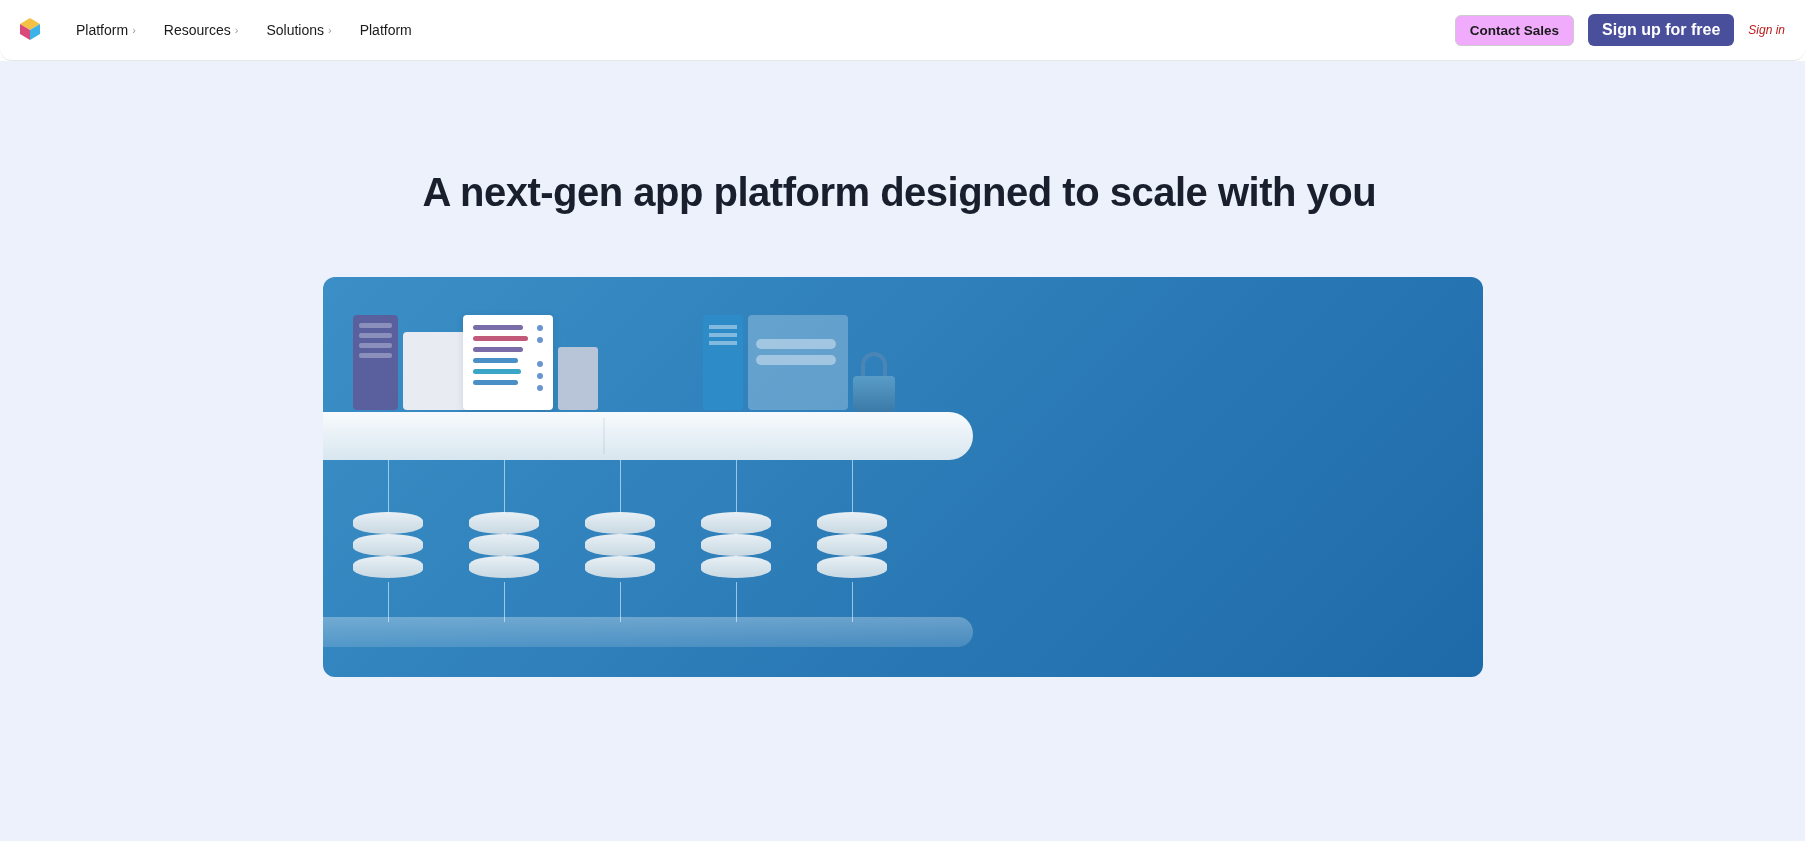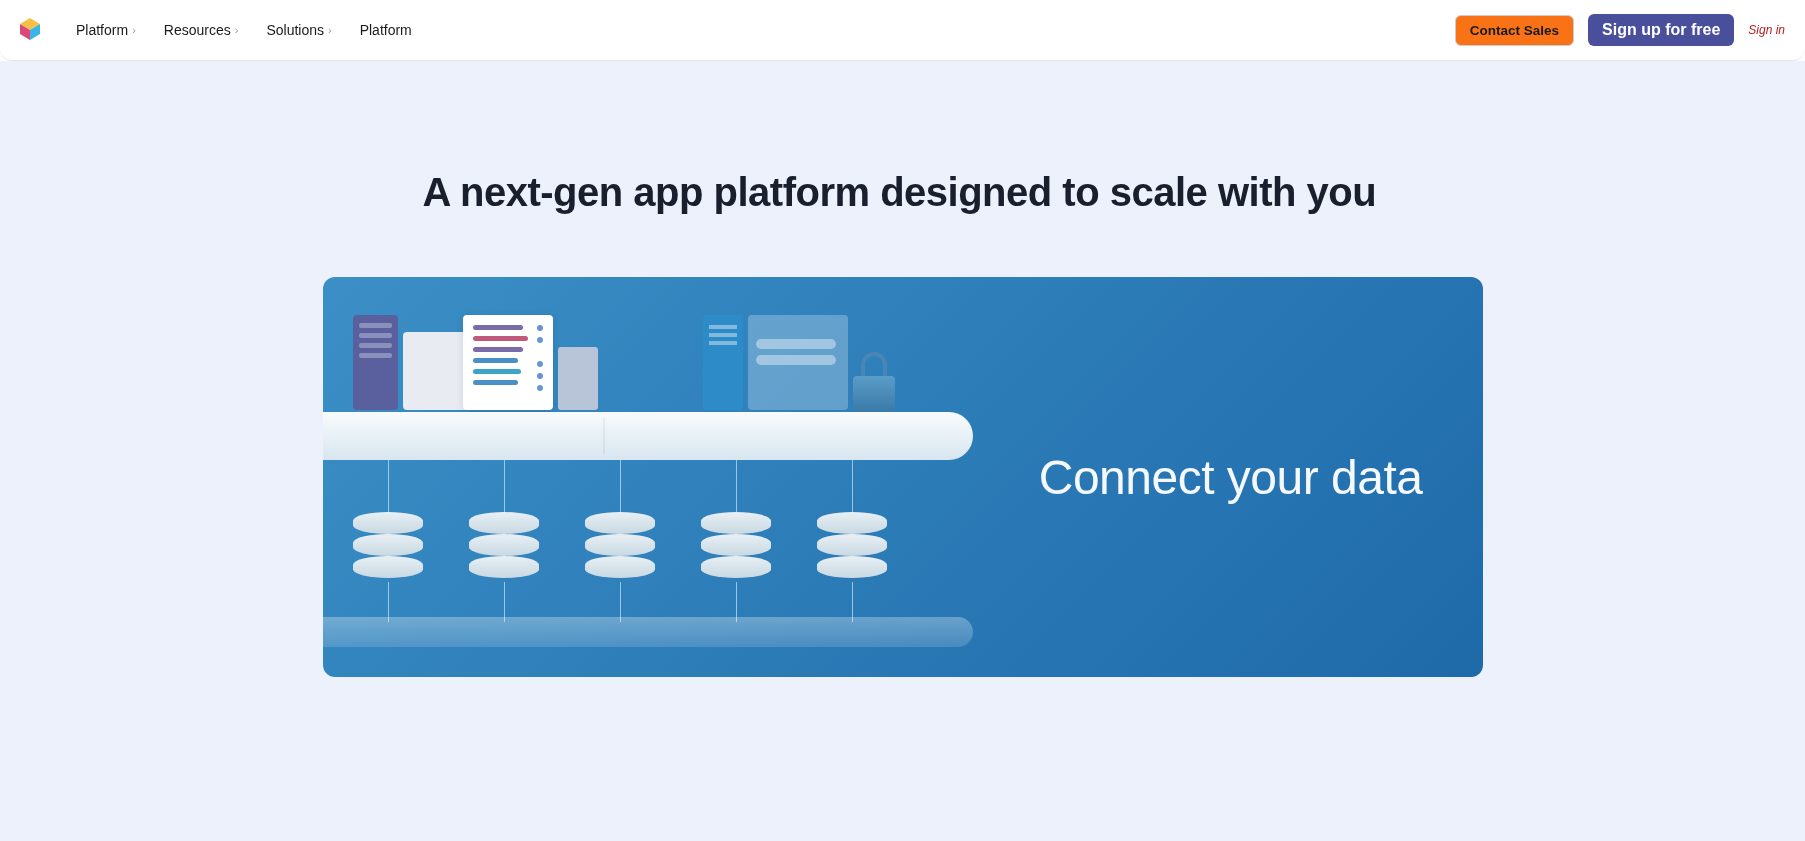--- a/index.html
+++ b/index.html
@@ -50,21 +50,21 @@
     }
     .nav-right {
       display: flex;
       align-items: center;
       gap: 14px;
     }
     .btn-outline {
       padding: 7px 14px;
       border: 1px solid #ccc;
       border-radius: 6px;
-      background: #f97316;
+      background: #f0abfc;
       color: #1a1a1a;
       font-size: 13.5px;
       font-weight: 600;
       cursor: pointer;
     }
     .btn-primary {
       padding: 7px 14px;
       border: none;
       border-radius: 6px;
       background: #4a4f9b;
@@ -413,16 +413,15 @@
             <div class="db-wire"></div>
             <div class="db-cylinder top"></div>
             <div class="db-cylinder mid"></div>
             <div class="db-cylinder bot"></div>
             <div class="db-wire-down"></div>
           </div>
         </div>
 
         <div class="shelf-bottom"></div>
       </div>
-      <div class="feature-text">Connect your data</div>
     </div>
   </div>
 </section>
 
 </body></html>

